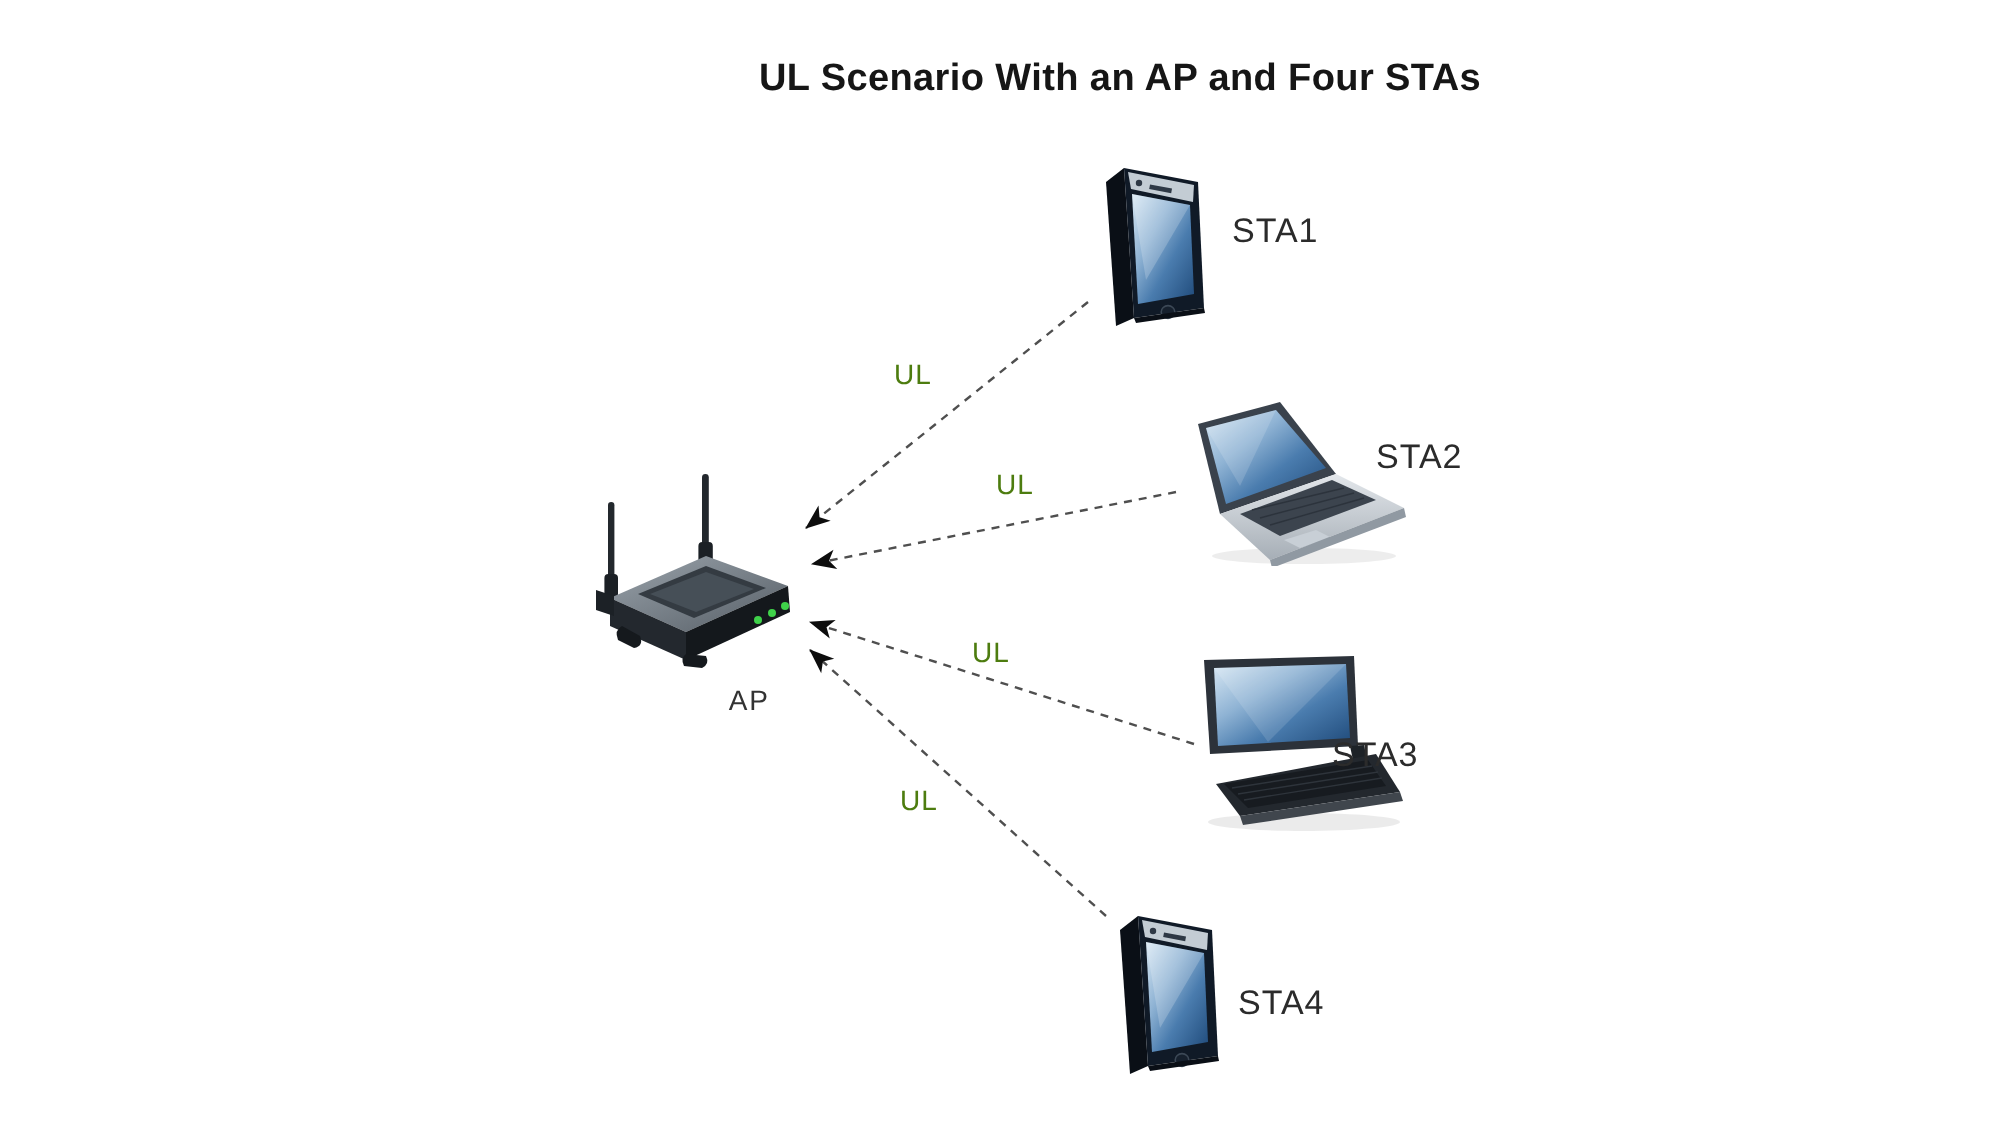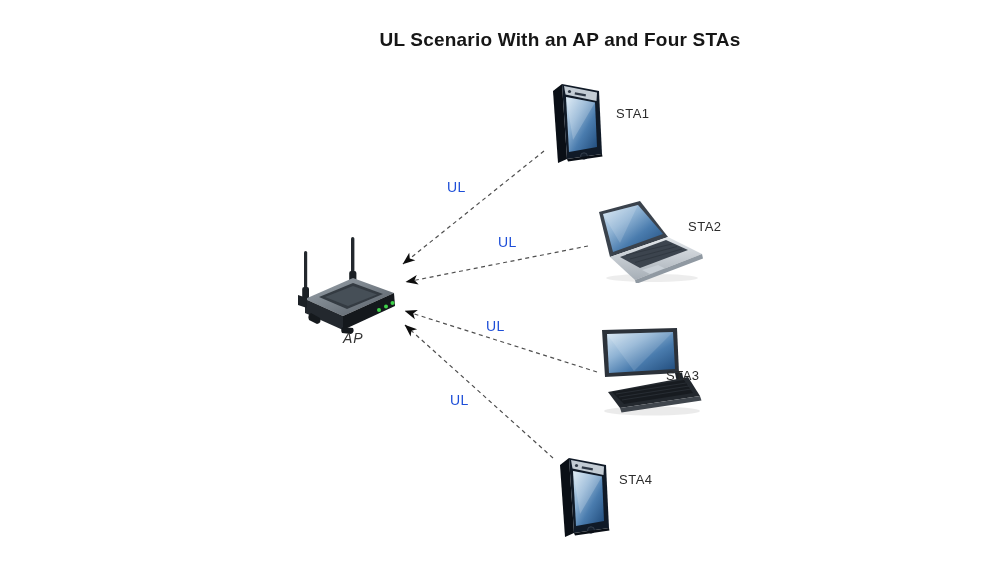--- a/index.html
+++ b/index.html
@@ -5,28 +5,28 @@
   html,body{margin:0;padding:0;background:#ffffff;}
   .canvas{
     position:relative;width:1000px;height:557px;background:#ffffff;
     overflow:hidden;font-family:"Liberation Sans", sans-serif;
   }
   .title{
     position:absolute;left:260px;top:29px;width:600px;text-align:center;
     font-size:19px;font-weight:bold;color:#161616;letter-spacing:.2px;
   }
   .dev-label{
-    position:absolute;font-size:13px;color:#2b2b2b;letter-spacing:.5px;white-space:nowrap;
+    position:absolute;font-size:17px;color:#2b2b2b;letter-spacing:.5px;white-space:nowrap;
   }
   .ul-label{
-    position:absolute;font-size:14px;color:#1d4ed8;letter-spacing:.5px;white-space:nowrap;
+    position:absolute;font-size:14px;color:#4d7c0f;letter-spacing:.5px;white-space:nowrap;
   }
   .ap-label{
-    position:absolute;left:343px;top:330px;width:42px;text-align:left;
-    font-size:14px;color:#333333;letter-spacing:1px;font-style:italic;
+    position:absolute;left:343px;top:342px;width:42px;text-align:right;
+    font-size:14px;color:#333333;letter-spacing:1px;
   }
   svg.device, svg.links{position:absolute;}
   svg.links{left:0;top:0;}
 </style>
 </head>
 <body>
 
 <div class="canvas">
 
   <svg width="0" height="0" style="position:absolute" aria-hidden="true">
@@ -134,20 +134,20 @@
     <polygon points="8,13 17,6 22,81 13,85" fill="#0a0f16"></polygon>
     <polygon points="17,6 54,13 57,76 22,81" fill="#101a27"></polygon>
     <polygon points="19,8 52,14.5 51.5,23 20.5,16.5" fill="#c3ccd4"></polygon>
     <circle cx="24.5" cy="13.5" r="1.6" fill="#2e3845"></circle>
     <polygon points="30,14.2 41,16.3 40.6,18.6 29.6,16.5" fill="#2e3845"></polygon>
     <polygon points="21,19 50,24.5 52,69 24,74" fill="url(#gradScreen)"></polygon>
     <polygon points="21,19 50,24.5 28,62" fill="#ffffff" opacity="0.2"></polygon>
     <ellipse cx="39" cy="78" rx="3.4" ry="3.2" fill="#16202d" stroke="#3c4856" stroke-width="0.8"></ellipse>
     <polygon points="22,81 57,76 57.5,78.5 23,83.5" fill="#0a0f16"></polygon>
   </svg>
-  <div class="dev-label" style="left:619px;top:472px">STA4</div>
+  <div class="dev-label" style="left:619px;top:492px">STA4</div>
 
   <div class="ul-label" style="left:447px;top:179px">UL</div>
   <div class="ul-label" style="left:498px;top:234px">UL</div>
   <div class="ul-label" style="left:486px;top:318px">UL</div>
   <div class="ul-label" style="left:450px;top:392px">UL</div>
 
 </div>
 
 </body></html>

